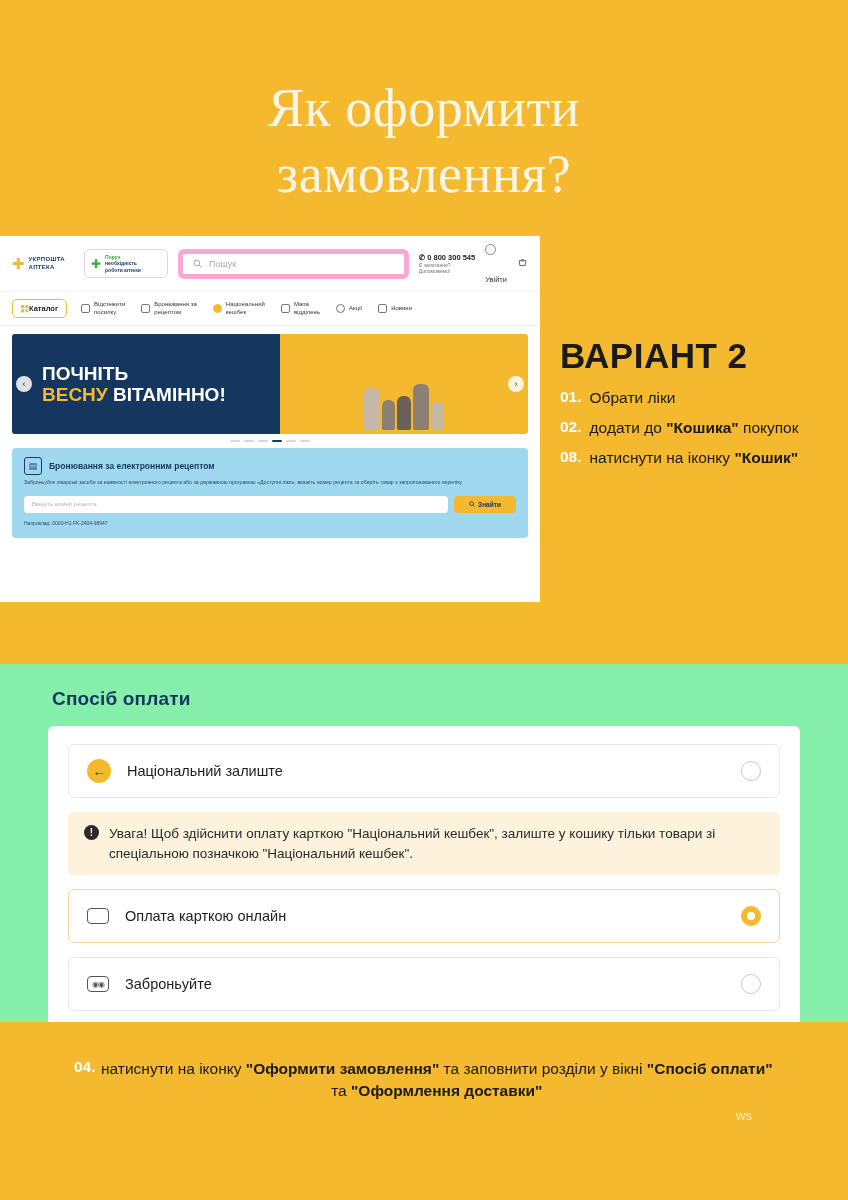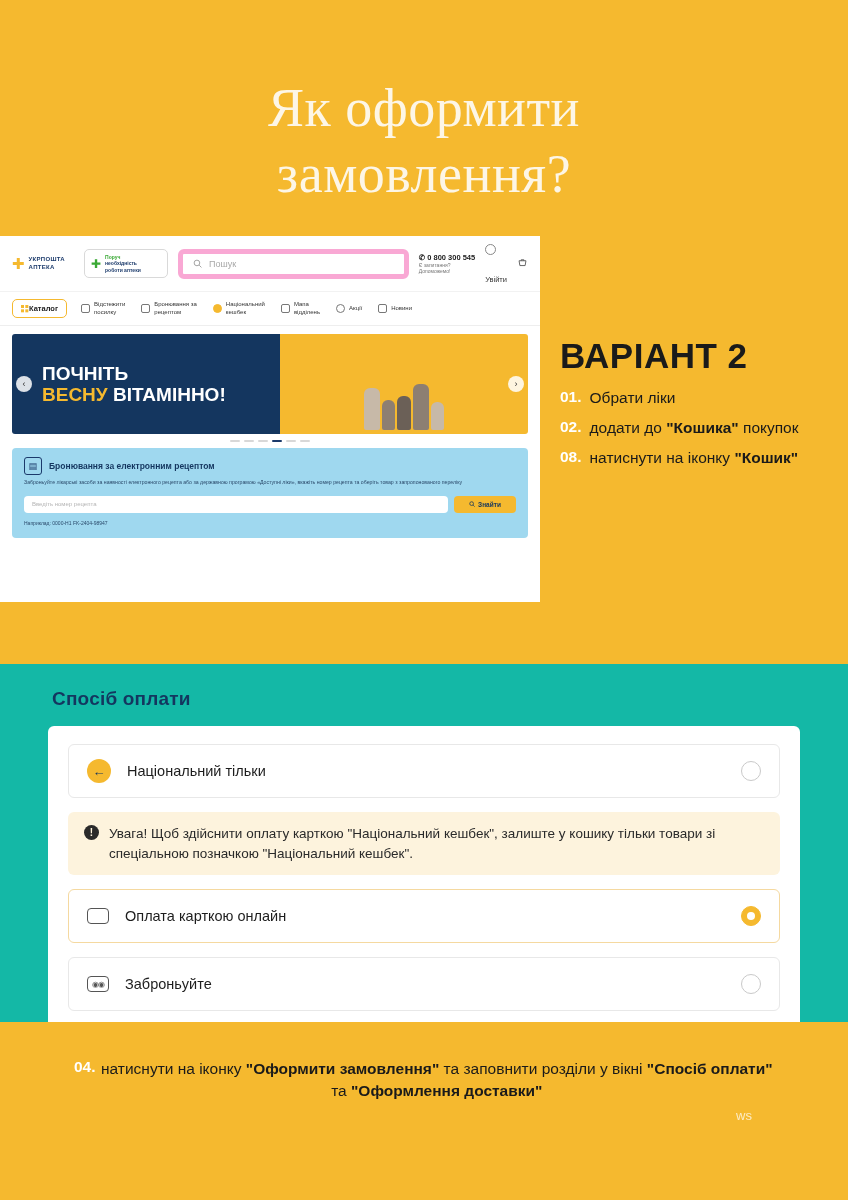--- a/index.html
+++ b/index.html
@@ -185,21 +185,21 @@
   .step { display: flex; gap: 8px; margin-bottom: 10px; font-size: 15.5px; color: #1a1a1a; }
   .step .num { color: #fff; font-weight: bold; flex: 0 0 auto; }
   .step .txt { line-height: 1.3; }
   .step b { font-weight: bold; }
 
   
   .gap-band { height: 62px; background: #f5b92f; }
 
   
   .pay-wrap {
-    height: 358px; background: #14b8a6; padding: 24px 0 0;
+    height: 358px; background: #86efac; padding: 24px 0 0;
   }
   .pay-inner { width: 752px; margin: 0 auto; }
   .pay-title {
     font-size: 19px; font-weight: bold; color: #14365f; margin: 0 0 16px 4px;
     letter-spacing: .2px;
   }
   .pay-card {
     background: #fff; border-radius: 6px; padding: 18px 20px 22px;
   }
   .pay-opt {
@@ -453,21 +453,21 @@
 <div class="gap-band"></div>
 
 <div class="pay-wrap">
   <div class="pay-inner">
     <div class="pay-title">Спосіб оплати</div>
 
     <div class="pay-card">
 
       <div class="pay-opt">
         <span class="opt-ic cashback">←</span>
-        <span class="opt-label">Національний тільки</span>
+        <span class="opt-label">Національний залиште</span>
         <span class="radio"></span>
       </div>
 
       <div class="notice">
         <span class="notice-ic">!</span>
         <span class="notice-txt">Увага! Щоб здійснити оплату карткою "Національний кешбек", залиште у кошику тільки товари зі спеціальною позначкою "Національний кешбек".</span>
       </div>
 
       <div class="pay-opt sel">
         <span class="opt-ic card"></span>

